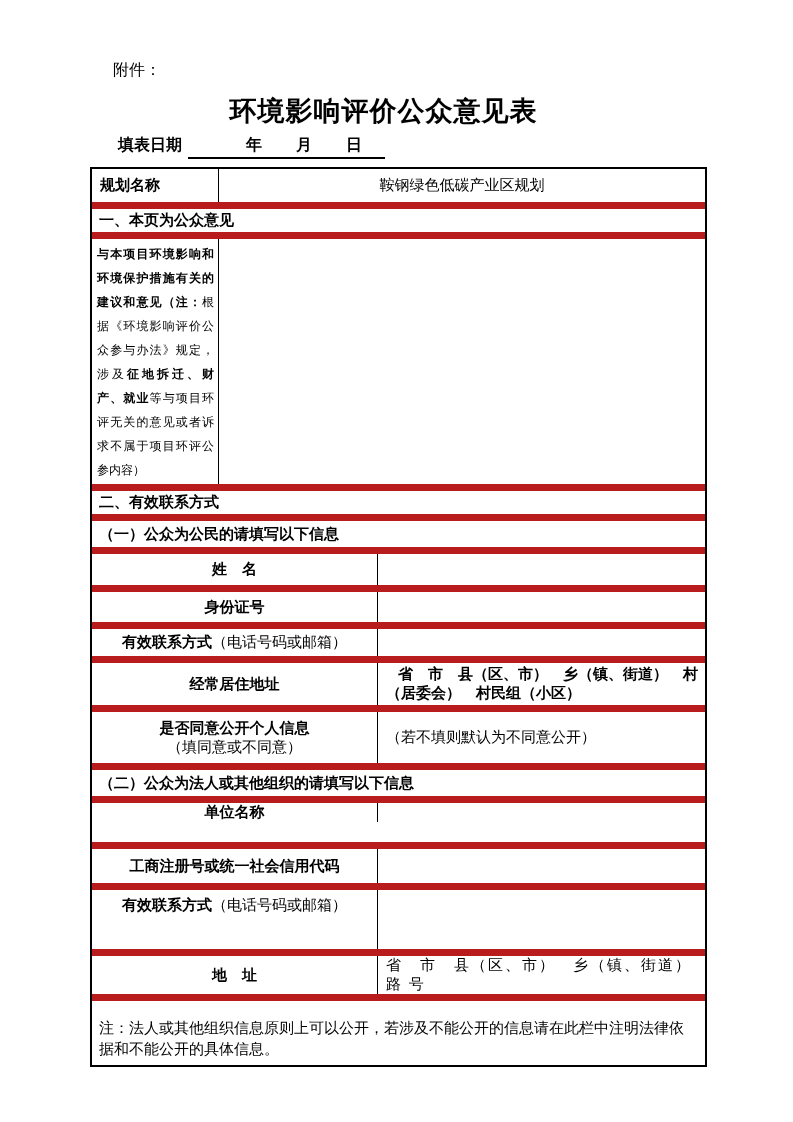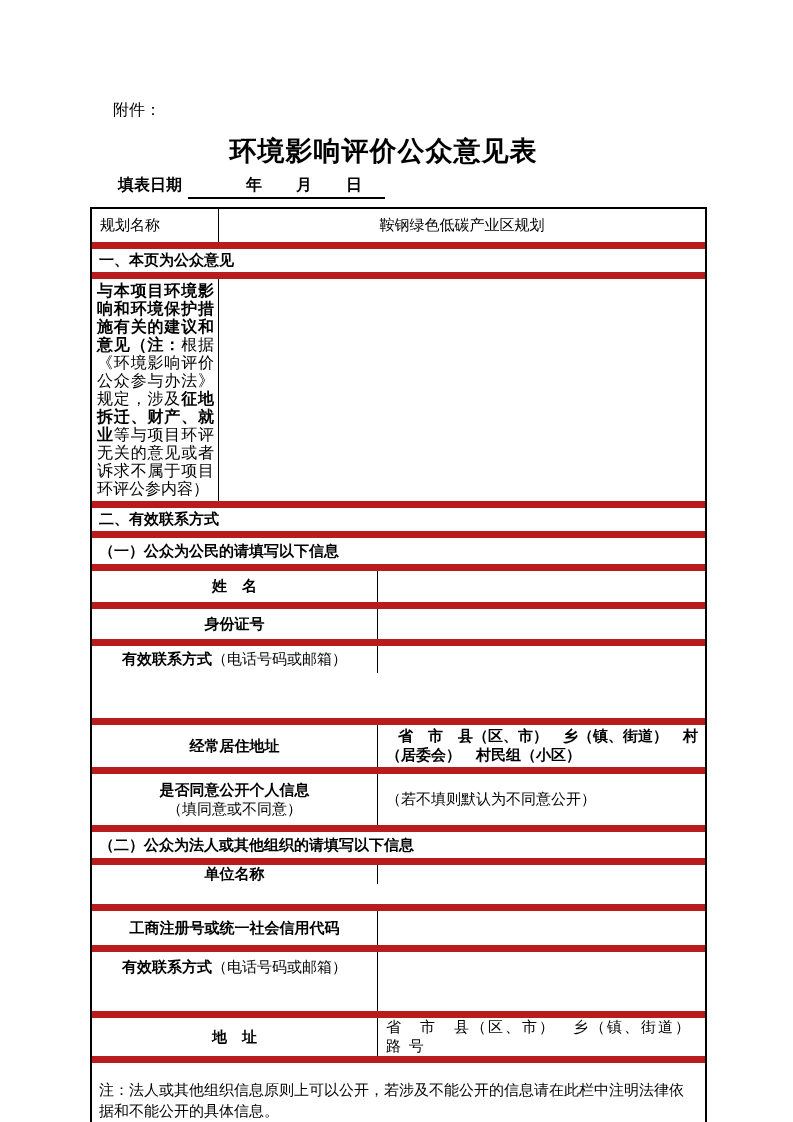--- a/index.html
+++ b/index.html
@@ -1,18 +1,18 @@
 <!DOCTYPE html>
 <html><head>
 <meta charset="utf-8">
 <style>
   html,body{margin:0;padding:0;background:#888;}
   .sheet{
     width:793px;height:1122px;background:#ffffff;color:#000;
-    box-sizing:border-box;padding:100px 86px 0 90px;
+    box-sizing:border-box;padding:60px 86px 0 90px;
     font-family:"Liberation Serif","DejaVu Serif",serif;
     position:relative;overflow:hidden;
   }
   .attachment{font-size:16px;line-height:19px;margin:0 0 0 23px;}
   .doc-title{
     font-family:"Liberation Sans","DejaVu Sans",sans-serif;
     font-size:27px;font-weight:bold;text-align:center;
     margin:14px 30px 6px 0;letter-spacing:1px;
   }
   .date-line{font-size:16px;font-weight:bold;margin:0 0 8px 28px;}
@@ -28,39 +28,39 @@
   .lab{
     border-right:1px solid #000;display:flex;align-items:center;
     justify-content:center;font-weight:bold;text-align:center;
     flex-direction:column;flex-shrink:0;
   }
   .val{flex:1;min-width:0;}
   .w-narrow{width:127px;}
   .w-half{width:286px;}
   .sec{font-weight:bold;display:flex;align-items:center;padding:2px 2px 2px 7px;width:100%;}
   .row-plan{min-height:33px;}
-  .row-plan .lab{font-weight:normal;align-items:center;justify-content:flex-start;flex-direction:row;padding-left:8px;text-align:center;}
+  .row-plan .lab{font-weight:bold;align-items:center;justify-content:flex-start;flex-direction:row;padding-left:8px;text-align:center;}
   .row-plan .val{display:flex;align-items:center;justify-content:center;text-align:right;}
   .h-sec1{min-height:23px;}
   .row-opinion{min-height:222px;}
   .opinion-lab{
     display:block;font-weight:normal;text-align:justify;
-    padding:3px 4px 2px 5px;font-size:16px;line-height:18px;
+    padding:3px 4px 2px 5px;font-size:12px;line-height:24px;
   }
   .opinion-lab .b{font-weight:bold;}
   .opinion-val{
     display:flex;flex-direction:column;justify-content:flex-end;
     padding:4px 8px 6px 7px;font-size:14.5px;line-height:21px;
   }
   .h-sec2{min-height:23px;}
   .h-subsec{min-height:26px;}
   .row-name{min-height:31px;}
   .row-id{min-height:30px;}
   .row-contact{min-height:27px;}
-  .row-address{min-height:38px;margin-top:45px;}
+  .row-address{min-height:38px;}
   .row-consent{min-height:51px;}
   .row-unit{min-height:39px;flex-direction:column;}
   .row-reg{min-height:34px;}
   .row-contact2{min-height:59px;}
   .row-contact2 .lab{justify-content:flex-start;padding-top:6px;}
   .row-addr2{min-height:38px;}
   .lab .note{font-weight:normal;}
   .lab .inline-note{font-weight:normal;}
   .val-top{padding:2px 6px 2px 8px;text-indent:12px;line-height:19px;font-weight:bold;}
   .val-mid{display:flex;align-items:center;padding-left:8px;}

